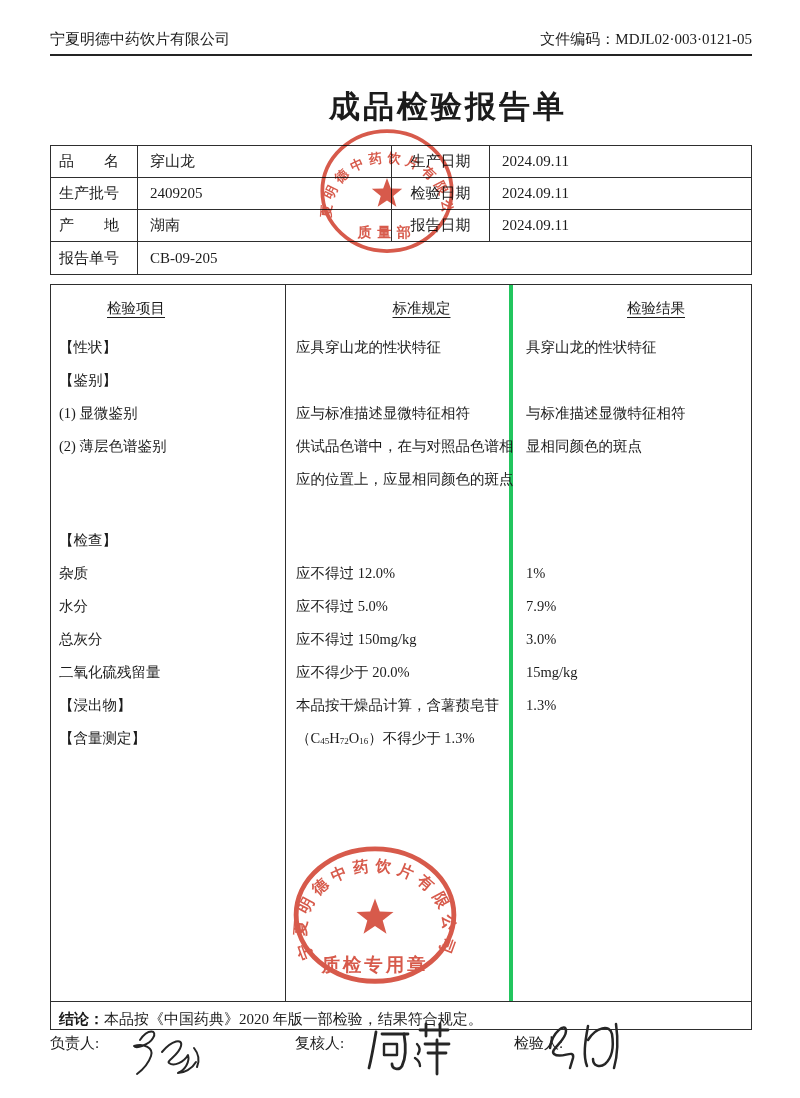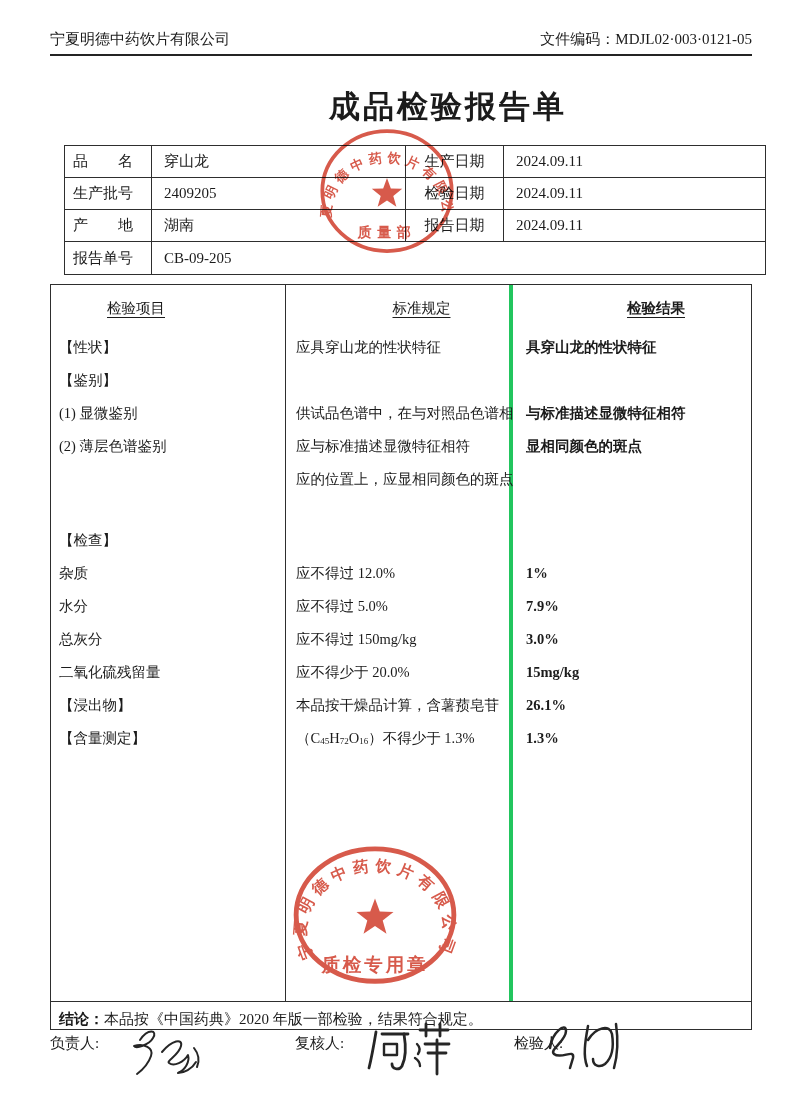--- a/index.html
+++ b/index.html
@@ -16,42 +16,42 @@
   .header-rule {
     position:absolute; top:54px; left:50px; width:702px;
     border-top:2px solid #242424;
   }
   .doc-title {
     position:absolute; top:86px; left:0; width:800px; text-align:center;
     font-size:31px; font-weight:bold; letter-spacing:3px;padding-left:48px;
   }
   
   .info-table {
-    position:absolute; top:145px; left:64px; width:702px;
+    position:absolute; top:145px; left:50px; width:702px;
     border:1px solid #2e2e2e; box-sizing:border-box; font-size:15px;
     background:transparent;
   }
   .info-row { display:flex; height:32px; border-bottom:1px solid #2e2e2e; box-sizing:border-box; }
   .info-row:last-child { border-bottom:none; }
   .ic { display:flex; align-items:center; box-sizing:border-box; border-right:1px solid #2e2e2e; height:100%; }
   .ic-label   { width:87px;  padding-left:8px; white-space:pre; }
   .ic-value   { width:254px; padding-left:12px; }
   .ic-label2  { width:98px;  justify-content:center; }
   .ic-value2  { flex:1; padding-left:12px; border-right:none; }
   .ic-value-wide { flex:1; padding-left:12px; border-right:none; }
   
   .main-table {
     position:absolute; top:284px; left:50px; width:702px;
     border:1px solid #2e2e2e; box-sizing:border-box; font-size:14.5px;
   }
   .mt-cols { display:flex; }
   .mt-col { box-sizing:border-box; }
   .mt-col-1 { width:235px; border-right:1px solid #2e2e2e; }
   .mt-col-2 { width:227px; border-right:4px solid #22c55e; }
-  .mt-col-3 { flex:1;font-weight:bold; }
+  .mt-col-3 { flex:1; }
   .mt-head { height:46px; display:flex; align-items:center; padding-left:8px; box-sizing:border-box;margin-left:48px; }
   .mt-col-2 .mt-head, .mt-col-3 .mt-head { justify-content:center; padding-left:0; }
   .mt-head span { text-decoration:underline; text-underline-offset:4px; text-decoration-thickness:1px; }
   .mt-line { height:33px; display:flex; align-items:center; padding-left:8px; box-sizing:border-box; white-space:pre; }
   .mt-col-2 .mt-line { padding-left:10px; }
   .mt-col-3 .mt-line { padding-left:13px; }
   .sp-b { height:28px; }
   .filler { height:213px; }
   sub { font-size:9px; line-height:0; position:relative; bottom:-2px; }
   .mt-conclusion {
@@ -135,22 +135,22 @@
       <div class="mt-line"></div>
       <div class="filler"></div>
     </div>
 
     <div class="mt-col mt-col-2">
       <div class="mt-head">
           <span>标准规定</span>
         </div>
       <div class="mt-line">应具穿山龙的性状特征</div>
       <div class="mt-line"></div>
+      <div class="mt-line">应与标准描述显微特征相符</div>
       <div class="mt-line">供试品色谱中，在与对照品色谱相</div>
-      <div class="mt-line">应与标准描述显微特征相符</div>
       <div class="mt-line">应的位置上，应显相同颜色的斑点</div>
       <div class="sp-b"></div>
       <div class="mt-line"></div>
       <div class="mt-line">应不得过 12.0%</div>
       <div class="mt-line">应不得过 5.0%</div>
       <div class="mt-line">应不得过 150mg/kg</div>
       <div class="mt-line">应不得少于 20.0%</div>
       <div class="mt-line">本品按干燥品计算，含薯蓣皂苷</div>
       <div class="mt-line">
         <span>（C</span><sub>45</sub><span>H</span><sub>72</sub><span>O</span><sub>16</sub><span>）不得少于 1.3%</span>
@@ -166,21 +166,20 @@
       <div class="mt-line"></div>
       <div class="mt-line">与标准描述显微特征相符</div>
       <div class="mt-line">显相同颜色的斑点</div>
       <div class="mt-line"></div>
       <div class="sp-b"></div>
       <div class="mt-line"></div>
       <div class="mt-line">1%</div>
       <div class="mt-line">7.9%</div>
       <div class="mt-line">3.0%</div>
       <div class="mt-line">15mg/kg</div>
-      <div class="mt-line">26.1%</div>
       <div class="mt-line">1.3%</div>
       <div class="mt-line"></div>
       <div class="filler"></div>
     </div>
   </div>
 
   <div class="mt-conclusion">
     <span class="b">结论：</span><span>本品按《中国药典》2020 年版一部检验，结果符合规定。</span>
   </div>
 </div>

